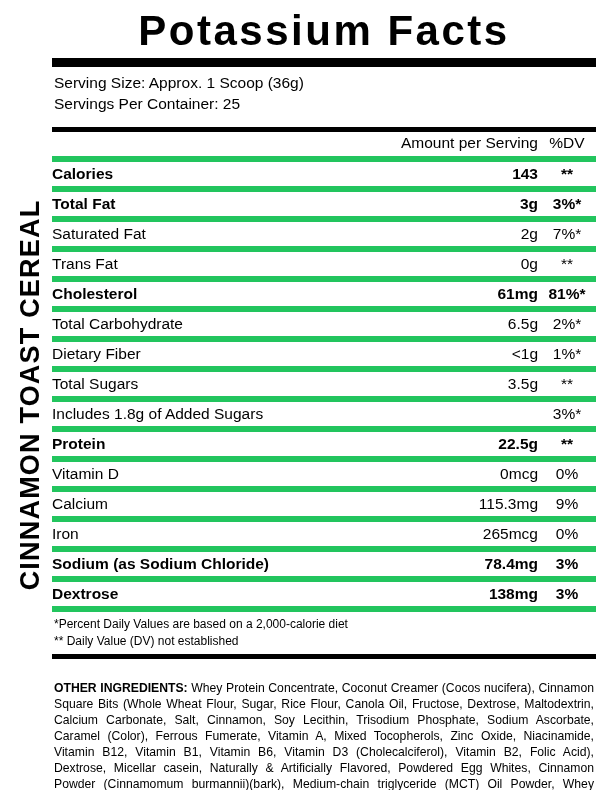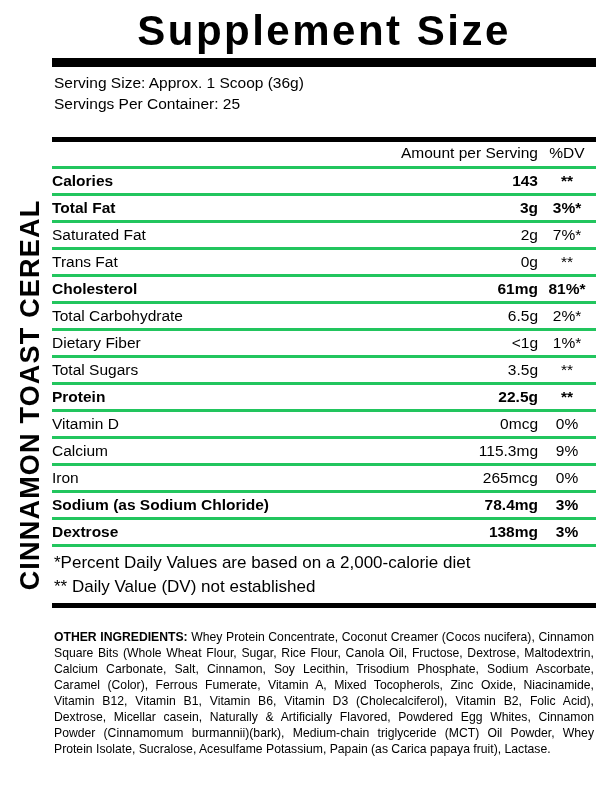--- a/index.html
+++ b/index.html
@@ -59,21 +59,21 @@
   .rule-thick {
     border-top: 9px solid #000;
     margin: 3px 0 0 0;
   }
   .rule-med {
     border-top: 5px solid #000;
   }
   .serving {
     font-size: 15.5px;
     line-height: 1.38;
-    padding: 5px 0 22px 2px;
+    padding: 5px 0 12px 2px;
   }
   table.facts {
     width: 100%;
     border-collapse: collapse;
     font-size: 15.5px;
   }
   table.facts td {
     padding: 3px 0 3px 0;
     vertical-align: bottom;
   }
@@ -92,23 +92,23 @@
     width: 58px;
     padding-right: 2px;
   }
   tr.hdr td {
     padding-bottom: 4px;
     padding-top: 2px;
   }
   .b { font-weight: bold; }
   .indent1 { padding-left: 16px; }
   .indent2 { padding-left: 30px; }
-  .rowline td { border-bottom: 3px solid #22c55e; }
+  .rowline td { border-bottom: 6px solid #22c55e; }
   .footnotes {
-    font-size: 17px;
+    font-size: 12px;
     line-height: 1.42;
     padding: 4px 0 4px 2px;
   }
   .other {
     font-size: 12.2px;
     line-height: 1.32;
     text-align: justify;
     padding: 21px 2px 0 2px;
   }
   .other .lead {
@@ -119,21 +119,21 @@
 <body>
 
 <div class="page">
 
   <div class="vertical-name">
     <div class="vtext">CINNAMON TOAST CEREAL</div>
   </div>
 
   <div class="panel">
 
-    <div class="title">Supplement Size</div>
+    <div class="title">Potassium Facts</div>
 
     <div class="rule-thick"></div>
 
     <div class="serving">
       <div>Serving Size: Approx. 1 Scoop (36g)</div>
       <div>Servings Per Container: 25</div>
     </div>
 
     <div class="rule-med"></div>
 
@@ -186,20 +186,25 @@
           <td class="amt">&lt;1g</td>
           <td class="dv">1%*</td>
         </tr>
 
         <tr class="rowline">
           <td class="name indent1">Total Sugars</td>
           <td class="amt">3.5g</td>
           <td class="dv">**</td>
         </tr>
 
+        <tr class="rowline">
+          <td class="name indent2">Includes 1.8g of Added Sugars</td>
+          <td class="amt"></td>
+          <td class="dv">3%*</td>
+        </tr>
 
         <tr class="rowline">
           <td class="name b">Protein</td>
           <td class="amt b">22.5g</td>
           <td class="dv b">**</td>
         </tr>
 
         <tr class="rowline">
           <td class="name">Vitamin D</td>
           <td class="amt">0mcg</td>

